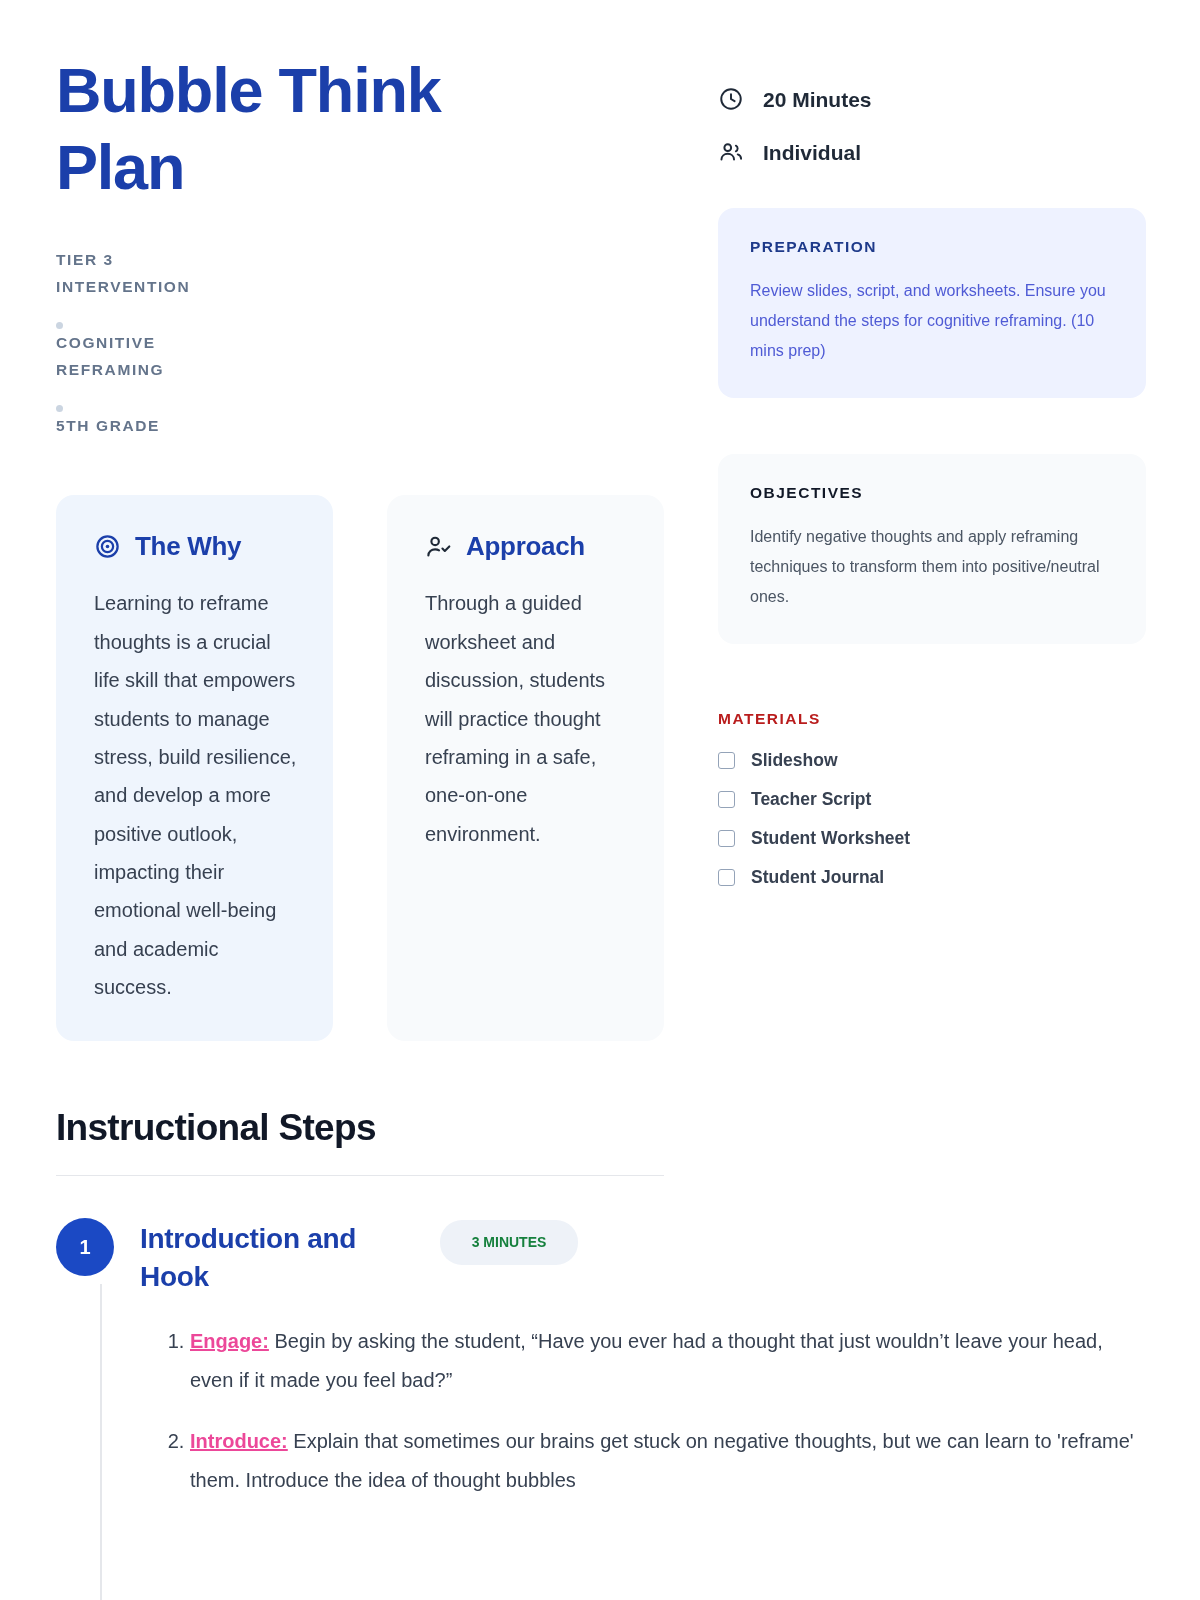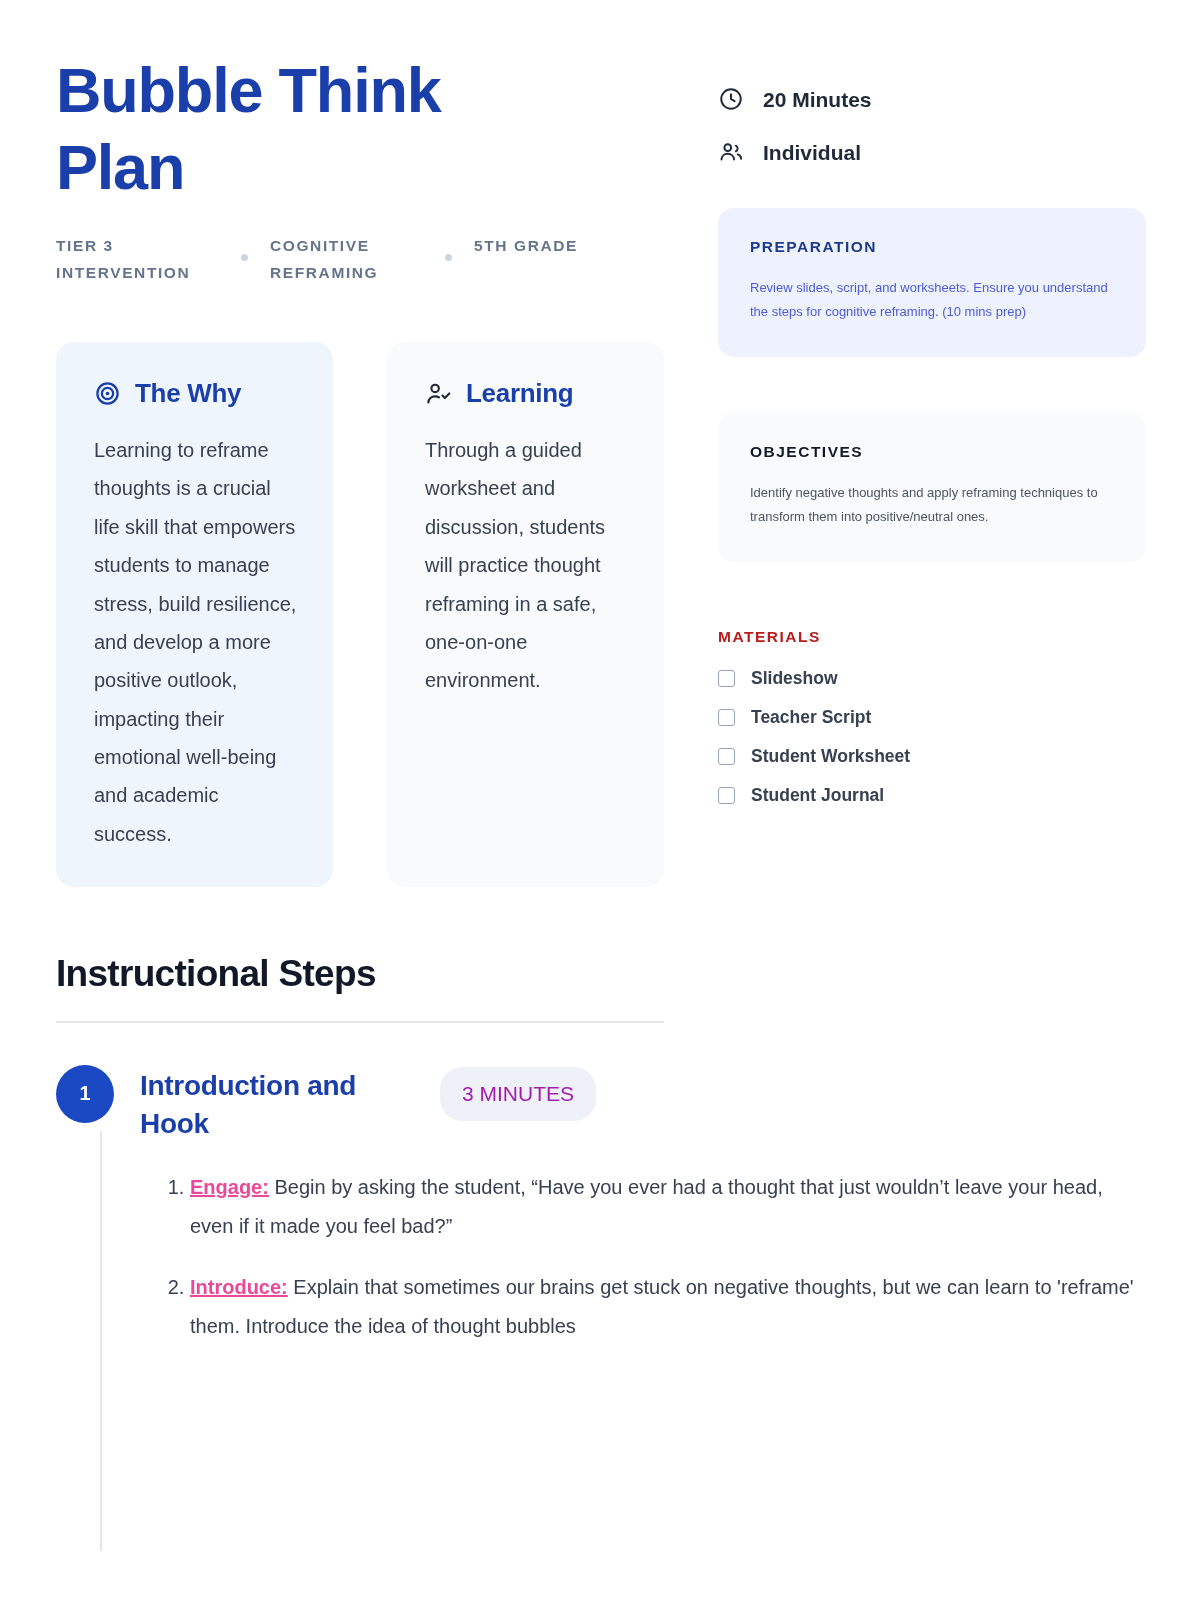--- a/index.html
+++ b/index.html
@@ -36,21 +36,22 @@
     font-weight: 700;
     letter-spacing: -1.2px;
     color: #1b3faa;
     max-width: 520px;
   }
 
   .meta-row {
     display: flex;
     align-items: flex-start;
     gap: 0;
-    margin-top: 26px;
+    margin-top: 40px;
+    flex-direction: column;
   }
   .meta-item {
     font-size: 15.5px;
     font-weight: 700;
     letter-spacing: 1.6px;
     color: #64748b;
     line-height: 1.75;
     text-transform: uppercase;
     width: 185px;
   }
@@ -118,21 +119,21 @@
   .box-label {
     font-size: 15.5px;
     font-weight: 700;
     letter-spacing: 1.5px;
     text-transform: uppercase;
     color: #1e3a8a;
     margin-bottom: 20px;
   }
   .box.obj .box-label { color: #111827; }
   .box-text {
-    font-size: 13px;
+    font-size: 16px;
     line-height: 1.88;
     color: #4f5bd5;
   }
   .box.obj .box-text { color: #4b5563; }
 
   .materials { margin-top: 66px; }
   .materials-label {
     font-size: 15.5px;
     font-weight: 700;
     letter-spacing: 1.5px;
@@ -216,24 +217,24 @@
     line-height: 1.35;
     font-weight: 700;
     color: #1b3faa;
     max-width: 260px;
     letter-spacing: -0.3px;
   }
   .step-dur {
     background: #eef2f8;
     border-radius: 22px;
     padding: 13px 22px;
-    color: #a21caf;
-    font-size: 21px;
+    color: #15803d;
+    font-size: 14px;
     line-height: 1.35;
-    font-weight: 400;
+    font-weight: 700;
     text-align: center;
     min-width: 138px;
   }
 
   .step-list {
     margin-top: 26px;
     padding-left: 50px;
   }
   .step-list li {
     font-size: 20px;
@@ -280,21 +281,21 @@
 
         <div class="card gray">
           <div class="card-head">
             <span class="icon-sq">
               <svg viewBox="0 0 24 24" width="27" height="27" fill="none" stroke="#1f2937" stroke-width="1.9" stroke-linecap="round" stroke-linejoin="round">
                 <circle cx="9" cy="7.5" r="3.3"></circle>
                 <path d="M3 20c0-3.3 2.7-5.5 6-5.5 1.3 0 2.5.3 3.5.9"></path>
                 <path d="M15.5 13.8l2.1 2.1 4-4"></path>
               </svg>
             </span>
-            <span class="card-head-title">Learning</span>
+            <span class="card-head-title">Approach</span>
           </div>
           <div class="card-body">Through a guided worksheet and discussion, students will practice thought reframing in a safe, one-on-one environment.</div>
         </div>
 
       </div>
     </div>
 
     <div class="col-right">
 
       <div class="stat-line">

